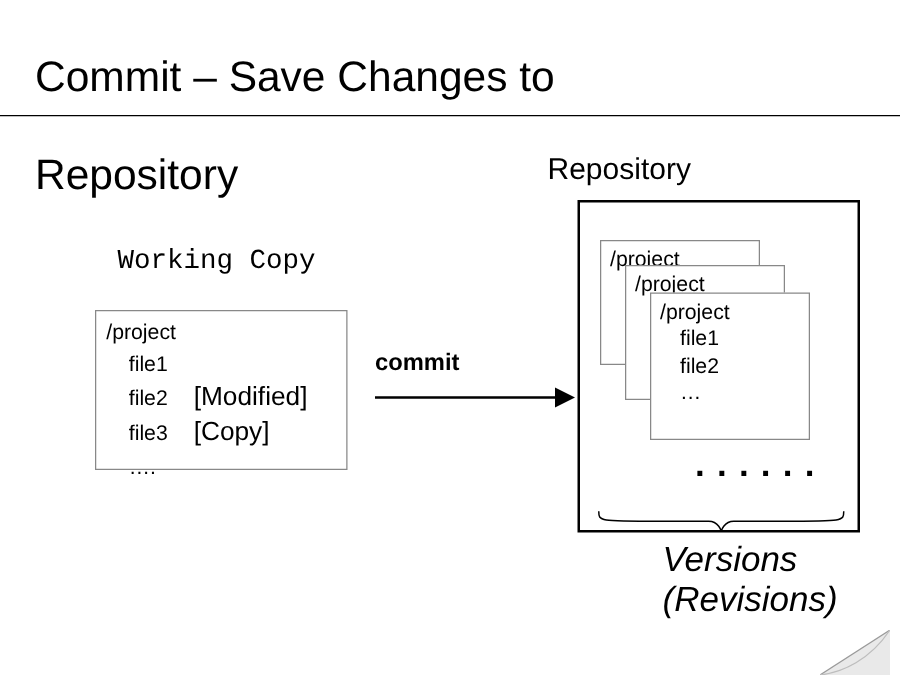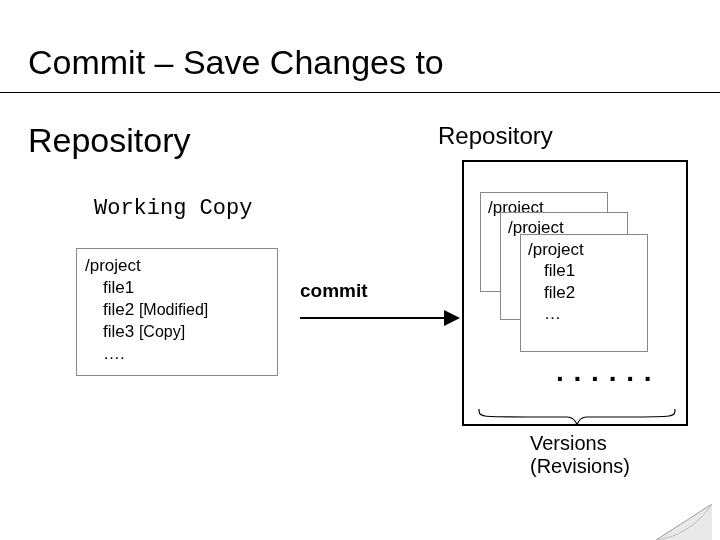--- a/index.html
+++ b/index.html
@@ -60,21 +60,21 @@
     height: 128px;
     border: 1px solid #888;
     box-sizing: border-box;
     padding: 6px 8px;
     font-size: 17px;
     line-height: 1.3;
     background: #fff;
   }
   .wc-box .row { white-space: nowrap; }
   .wc-box .indent { display: inline-block; width: 18px; }
-  .wc-box .note { font-size: 16px; }
+  .wc-box .note { font-size: 21px; margin-left: 16px; }
 
   .commit-label {
     position: absolute;
     left: 300px;
     top: 280px;
     font-size: 19px;
     font-weight: 700;
   }
 
   
@@ -141,21 +141,22 @@
     top: 408px;
     width: 198px;
     height: 18px;
   }
   .brace svg { width: 198px; height: 18px; display: block; }
 
   .ver-label {
     position: absolute;
     left: 530px;
     top: 432px;
-    font-size: 20px;
+    font-size: 28px;
+    font-style: italic;
     line-height: 1.15;
     white-space: pre-line;
   }
 
   
   .corner {
     position: absolute;
     right: 0;
     bottom: 0;
     width: 56px;

